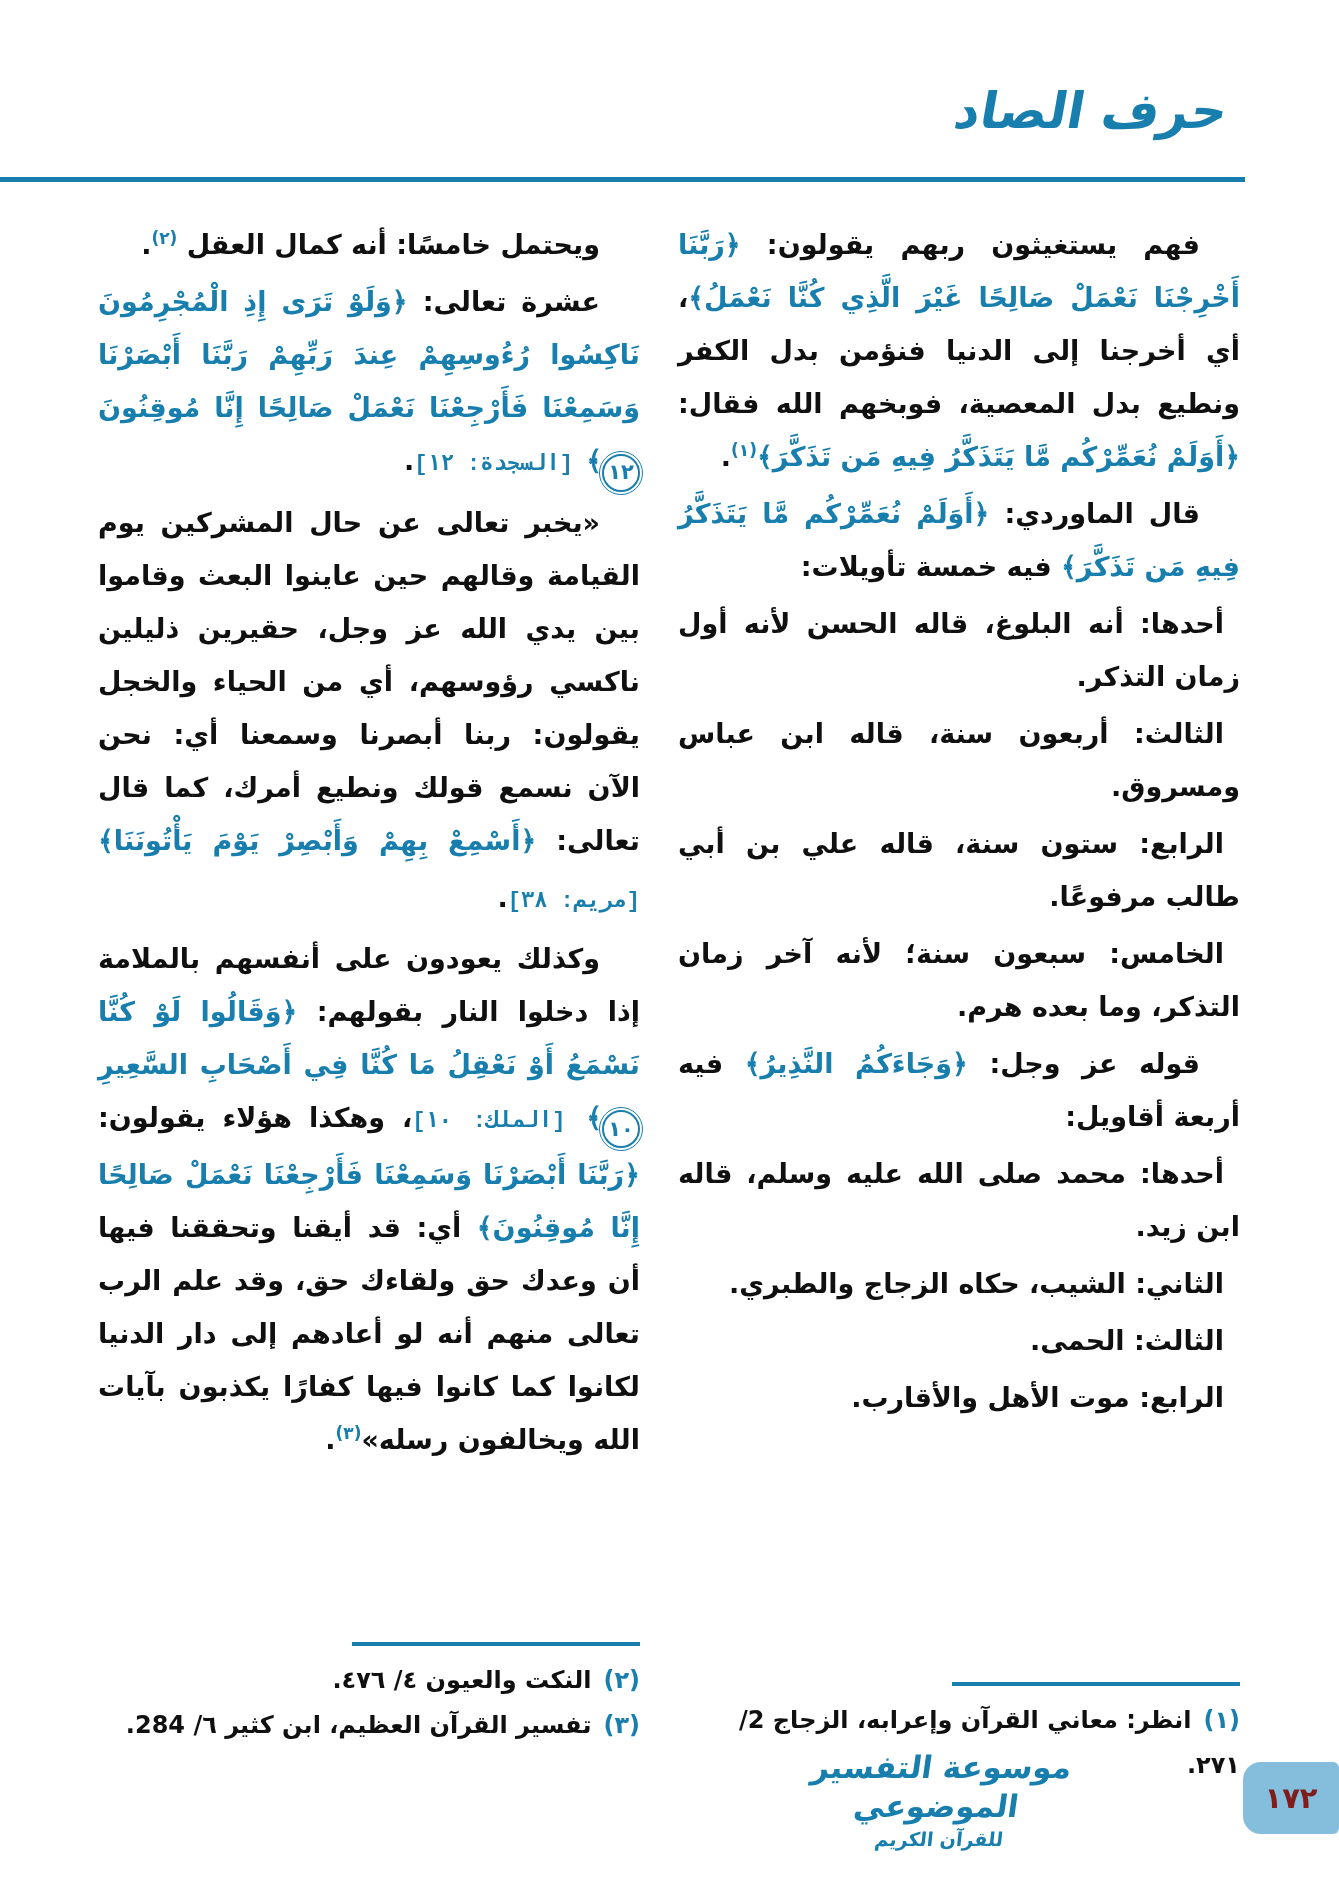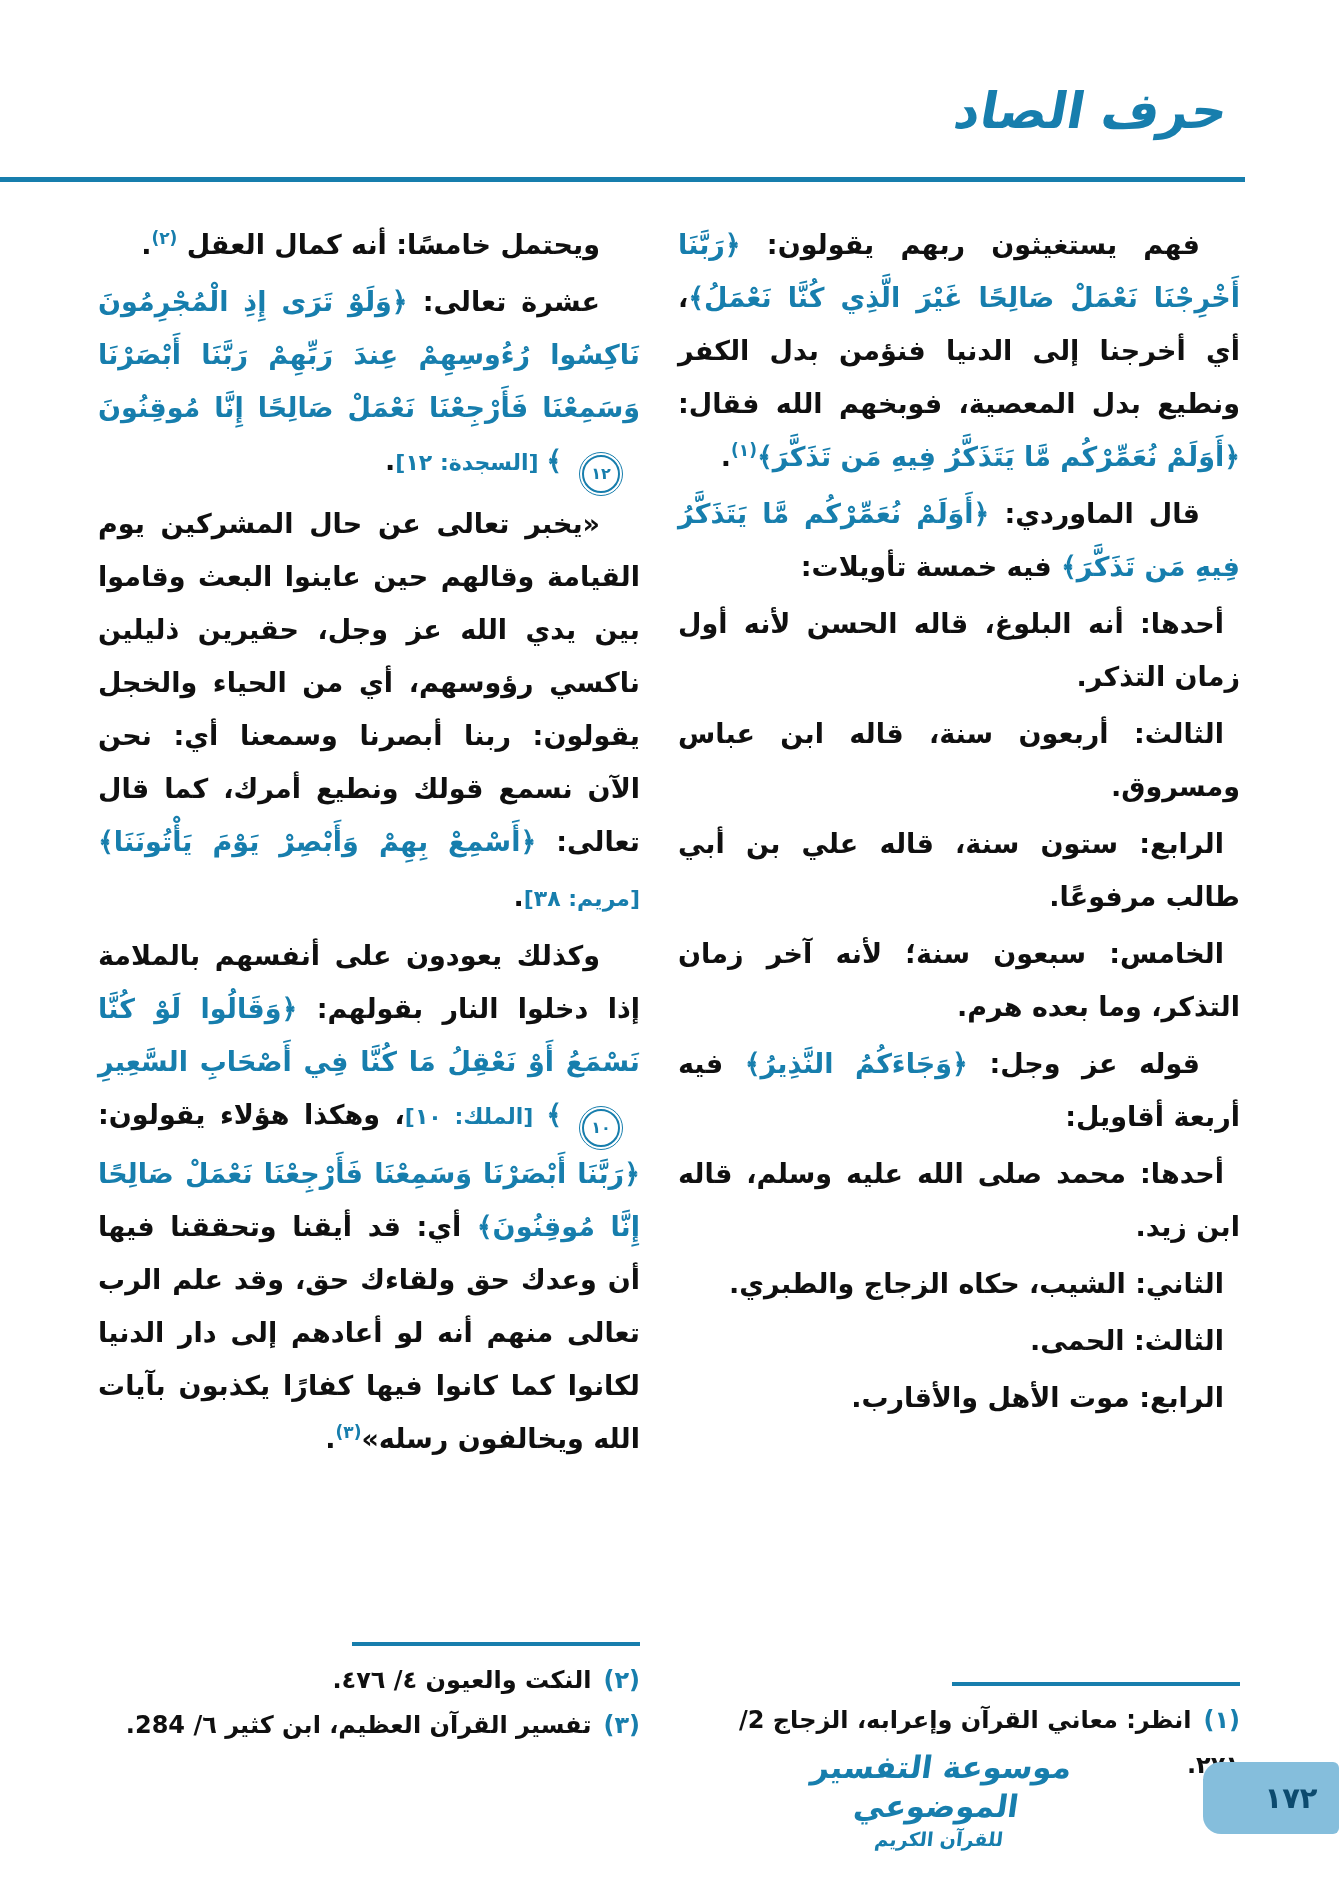--- a/index.html
+++ b/index.html
@@ -36,39 +36,39 @@
   .col-left{left:98px;width:542px;}
   .para{
     margin:0 0 4px 0;
     font-size:27px;font-weight:bold;
     line-height:53px;
     text-indent:40px;
   }
   .para.item{text-indent:16px;}
   .t-body{color:var(--ink);}
   .t-quran{color:var(--accent);}
-  .t-ref{color:var(--accent);font-size:22px;}
+  .t-ref{color:var(--accent);font-size:22px;font-family:Liberation Mono, monospace;}
   .t-fnmark{
     color:var(--accent);
     font-size:17px;
     vertical-align:super;
     line-height:0;
   }
   .ayah-num{
     display:inline-flex;align-items:center;justify-content:center;
     width:34px;height:34px;
     border:2px solid var(--accent);
     outline:1px solid var(--accent);
     outline-offset:2px;
     border-radius:50%;
     color:var(--accent);
-    font-size:16px;font-weight:bold;
+    font-size:21px;font-weight:bold;
     line-height:1;
     vertical-align:-9px;
-    margin:0 20px;
+    margin:0 0;
     text-indent:0;
   }
   
   .footnotes{position:absolute;font-weight:bold;font-size:24px;color:var(--ink);}
   .fn-left{left:98px;top:1642px;width:542px;}
   .fn-right{right:99px;top:1682px;width:562px;}
   .fn-rule{width:288px;height:4px;background:var(--accent);margin-bottom:12px;}
   .fn-line{line-height:45px;}
   .fn-num{color:var(--accent);margin-left:12px;}
   
@@ -78,21 +78,21 @@
   }
   .logo-main{font-size:31px;line-height:1.25;transform:skewX(-8deg);letter-spacing:-1px;}
   .logo-sub{font-size:19px;margin-top:2px;transform:skewX(-6deg);}
   
   .page-tab{
     position:absolute;top:1762px;right:0;
     width:96px;height:72px;
     background:var(--tab);
     border-radius:18px 6px 6px 18px;
     display:flex;align-items:center;justify-content:center;
-    color:#0c4a6e;font-size:29px;font-weight:bold;padding-left:40px;
+    color:#7f1d1d;font-size:29px;font-weight:bold;
   }
 </style>
 </head>
 <body>
 
 <div class="page" style="--accent: #177EAD; --tab: #85BEDC; --ink: #101010;">
 
   <div class="header-title">حرف الصاد</div>
   <div class="header-rule"></div>
 

